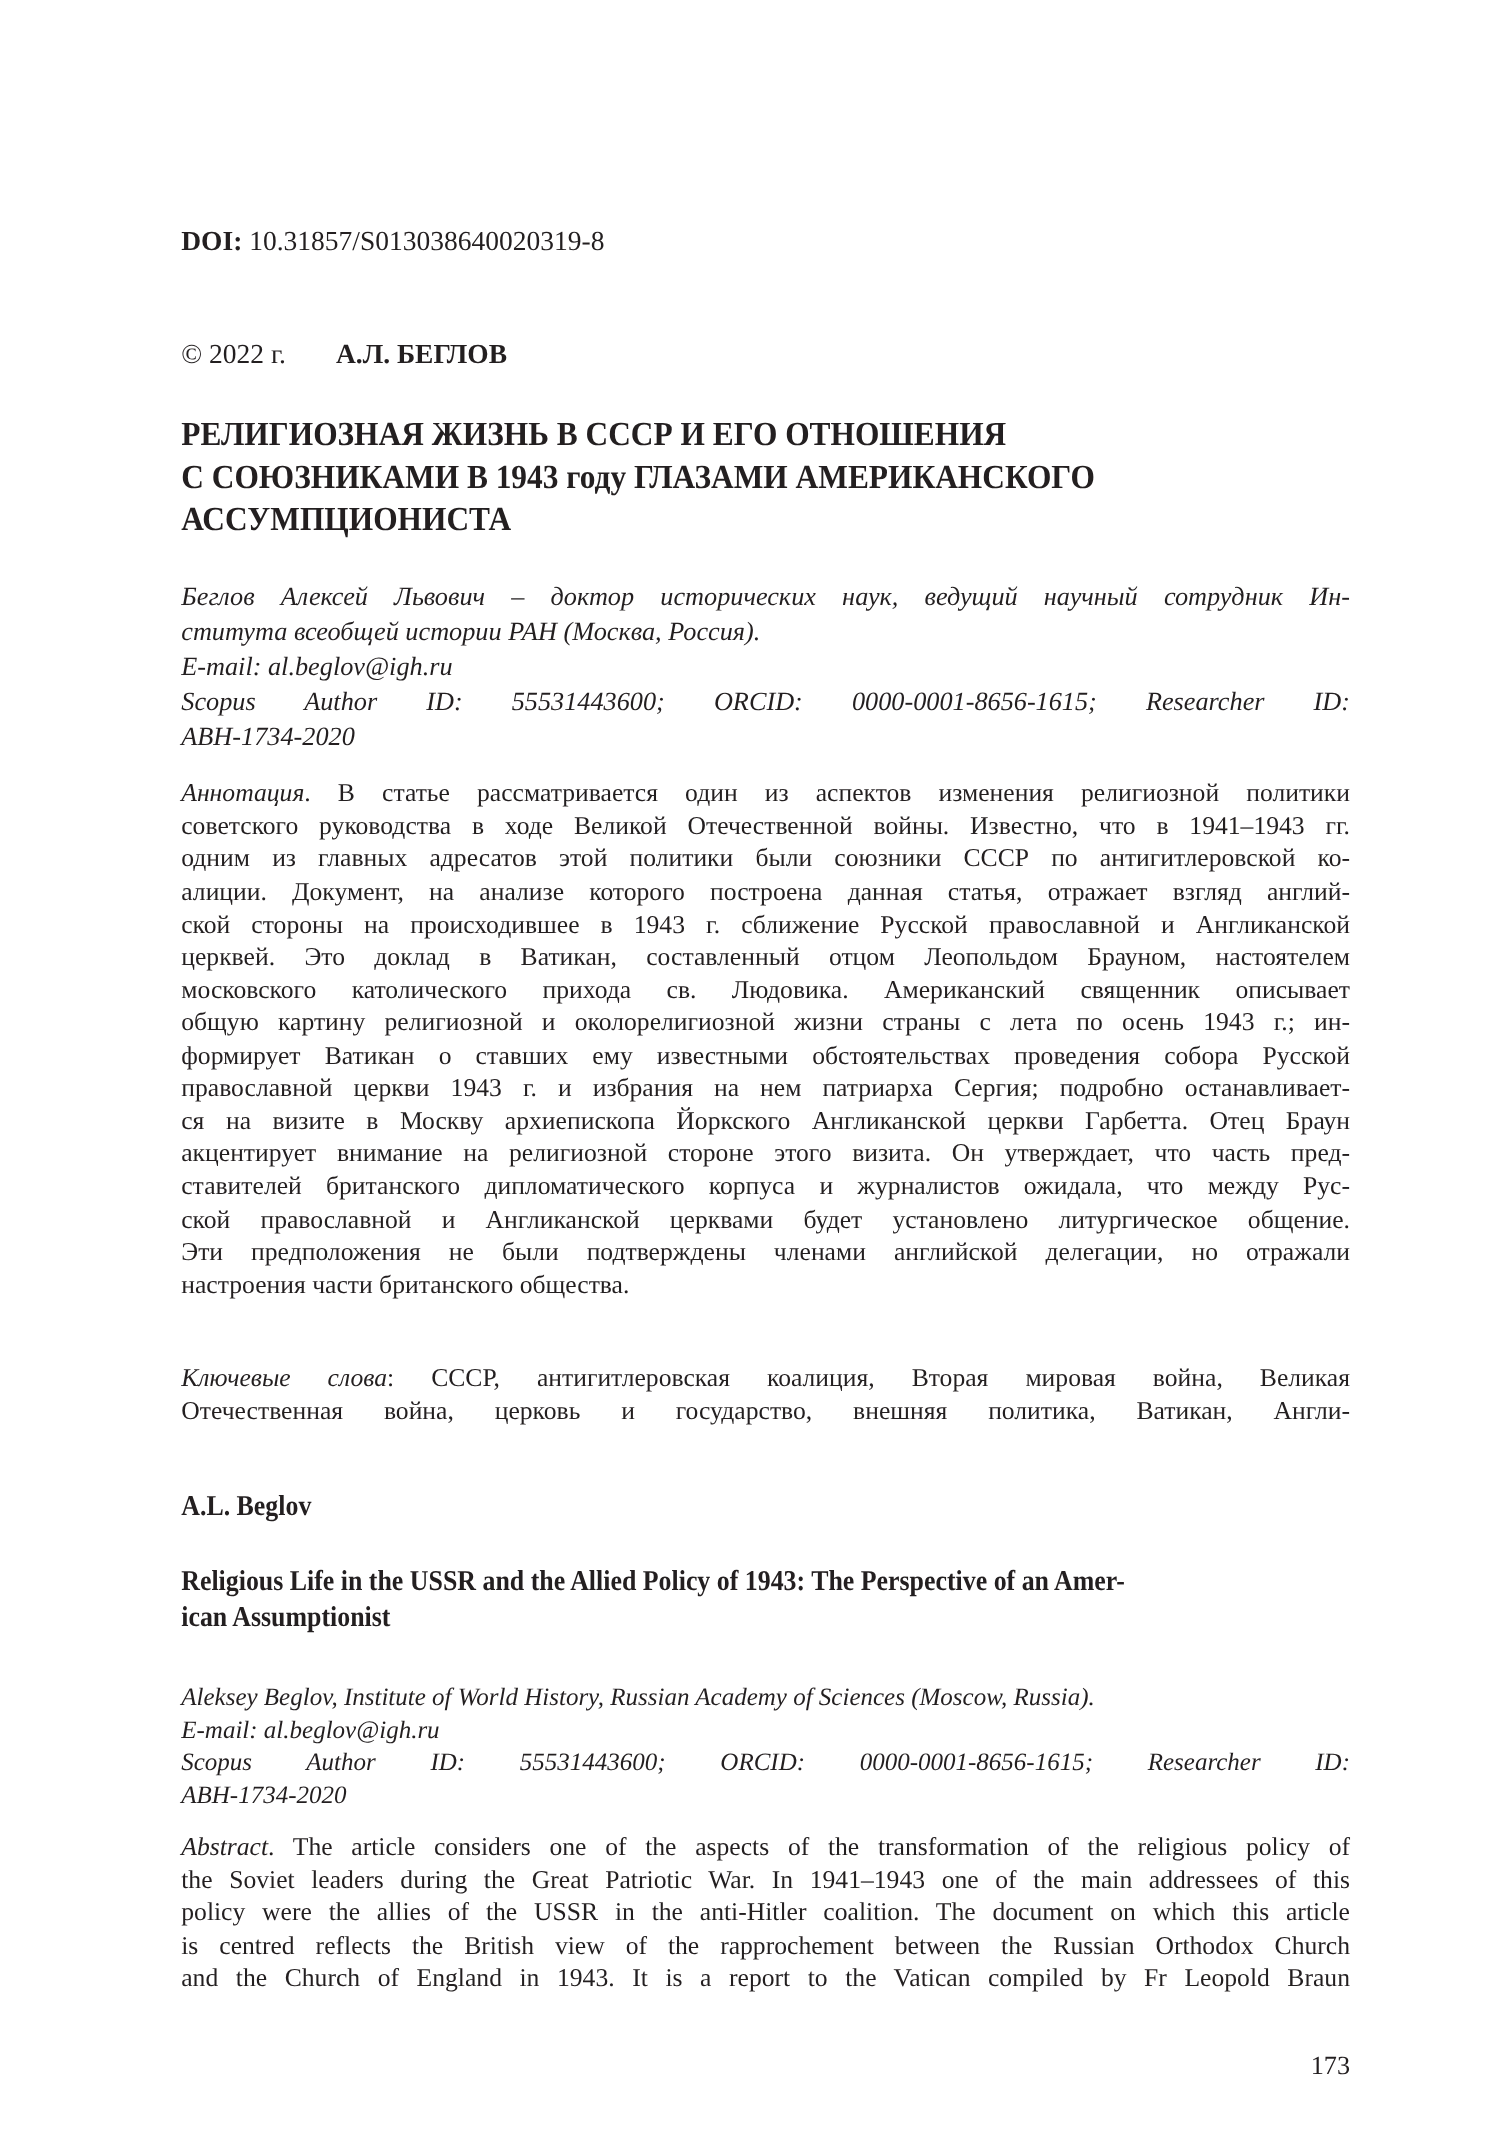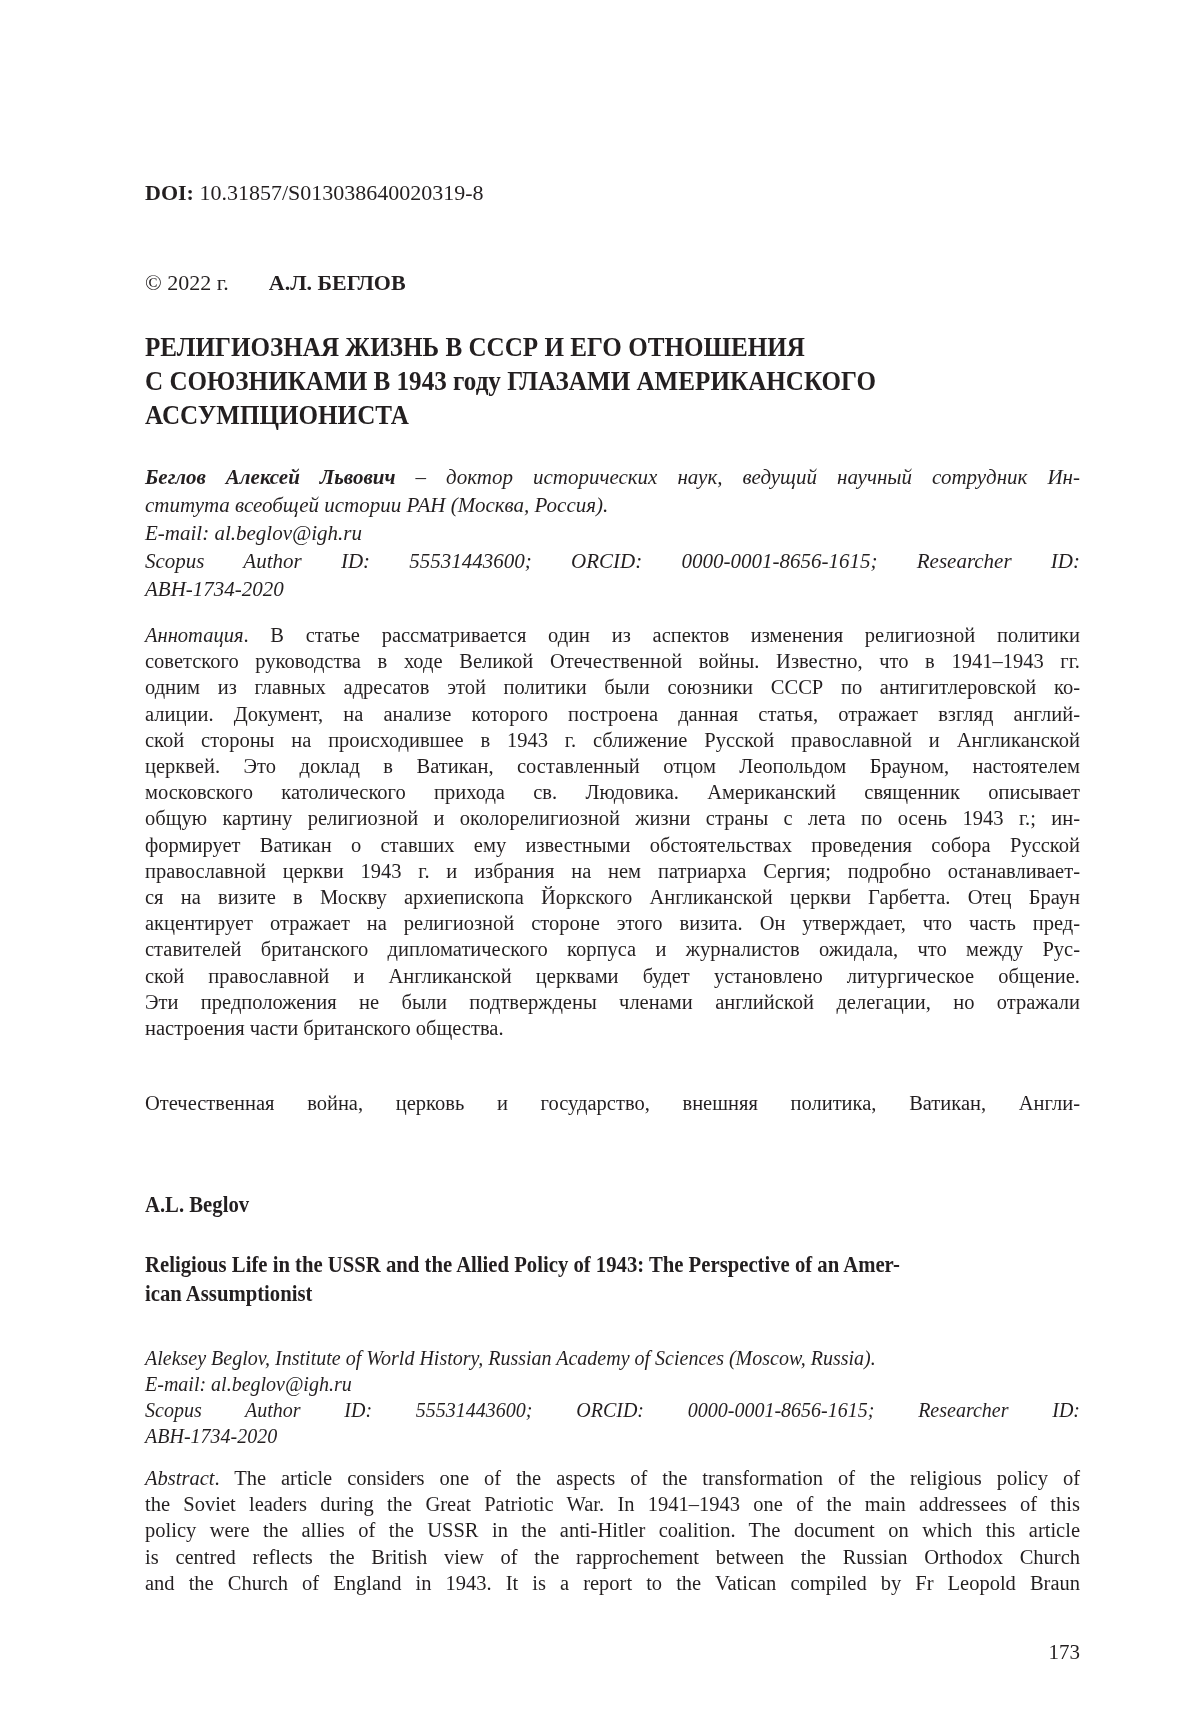--- a/index.html
+++ b/index.html
@@ -7,21 +7,21 @@
   .page { position: absolute; left: 0; top: 0; width: 1200px; height: 1719px; border-radius: 10px; }
   .col { position: absolute; left: 145px; width: 935px; }
   .line { display: block; white-space: nowrap; }
   .just { text-align: justify; text-align-last: justify; white-space: normal; }
   .doi { top: 180px; font-size: 22px; }
   .doi b { font-weight: bold; }
   .copy { top: 270px; font-size: 22px; }
   .copy .author-ru { font-weight: bold; margin-left: 40px; }
   .title-ru { top: 330px; font-size: 27px; font-weight: bold; line-height: 34px; transform: scaleX(0.93); transform-origin: left top; width: 1005px; }
   .authinfo { top: 463px; font-size: 21px; font-style: italic; line-height: 28px; }
-  .authinfo .nm { font-weight: bold; }
+  .authinfo .nm { font-weight: normal; }
   .body-p { font-size: 20.5px; line-height: 26.2px; }
   .annot { top: 622px; }
   .kw { top: 1090px; }
   .author-en { top: 1192px; font-size: 23px; font-weight: bold; transform: scaleX(0.9); transform-origin: left top; }
   .title-en { top: 1250px; font-size: 23px; font-weight: bold; line-height: 29px; transform: scaleX(0.9); transform-origin: left top; width: 1039px; }
   .authinfo-en { top: 1345px; font-size: 20px; font-style: italic; line-height: 26px; }
   .abstract { top: 1465px; }
   .pagenum { position: absolute; top: 1640px; right: 120px; font-size: 21px; }
   i.lbl { font-style: italic; }
 </style>
@@ -58,28 +58,29 @@
     <span class="line just">советского руководства в ходе Великой Отечественной войны. Известно, что в 1941–1943 гг.</span>
     <span class="line just">одним из главных адресатов этой политики были союзники СССР по антигитлеровской ко-</span>
     <span class="line just">алиции. Документ, на анализе которого построена данная статья, отражает взгляд англий-</span>
     <span class="line just">ской стороны на происходившее в 1943 г. сближение Русской православной и Англиканской</span>
     <span class="line just">церквей. Это доклад в Ватикан, составленный отцом Леопольдом Брауном, настоятелем</span>
     <span class="line just">московского католического прихода св. Людовика. Американский священник описывает</span>
     <span class="line just">общую картину религиозной и околорелигиозной жизни страны с лета по осень 1943 г.; ин-</span>
     <span class="line just">формирует Ватикан о ставших ему известными обстоятельствах проведения собора Русской</span>
     <span class="line just">православной церкви 1943 г. и избрания на нем патриарха Сергия; подробно останавливает-</span>
     <span class="line just">ся на визите в Москву архиепископа Йоркского Англиканской церкви Гарбетта. Отец Браун</span>
-    <span class="line just">акцентирует отражает на религиозной стороне этого визита. Он утверждает, что часть пред-</span>
+    <span class="line just">акцентирует внимание на религиозной стороне этого визита. Он утверждает, что часть пред-</span>
     <span class="line just">ставителей британского дипломатического корпуса и журналистов ожидала, что между Рус-</span>
     <span class="line just">ской православной и Англиканской церквами будет установлено литургическое общение.</span>
     <span class="line just">Эти предположения не были подтверждены членами английской делегации, но отражали</span>
     <span class="line">настроения части британского общества.</span>
   </div>
 
   <div class="col body-p kw">
+    <span class="line just"><i class="lbl">Ключевые слова</i><span>: СССР, антигитлеровская коалиция, Вторая мировая война, Великая</span></span>
     <span class="line just">Отечественная война, церковь и государство, внешняя политика, Ватикан, Англи-</span>
   </div>
 
   <div class="col author-en">A.L. Beglov</div>
 
   <h2 class="col title-en" style="margin:0">
     <span class="line">Religious Life in the USSR and the Allied Policy of 1943: The Perspective of an Amer-</span>
     <span class="line">ican Assumptionist</span>
   </h2>
 

